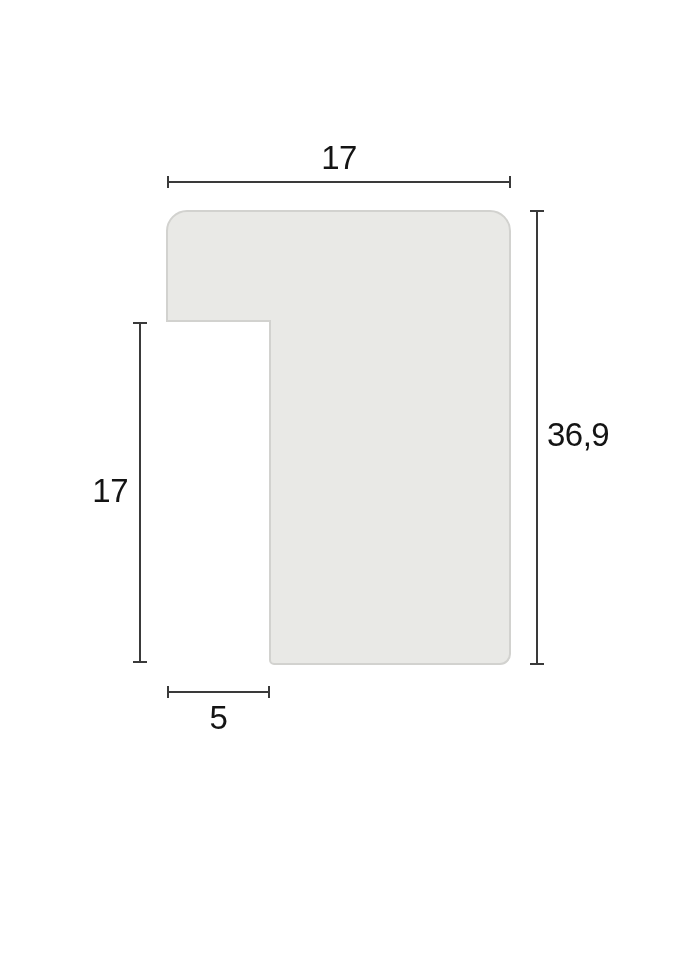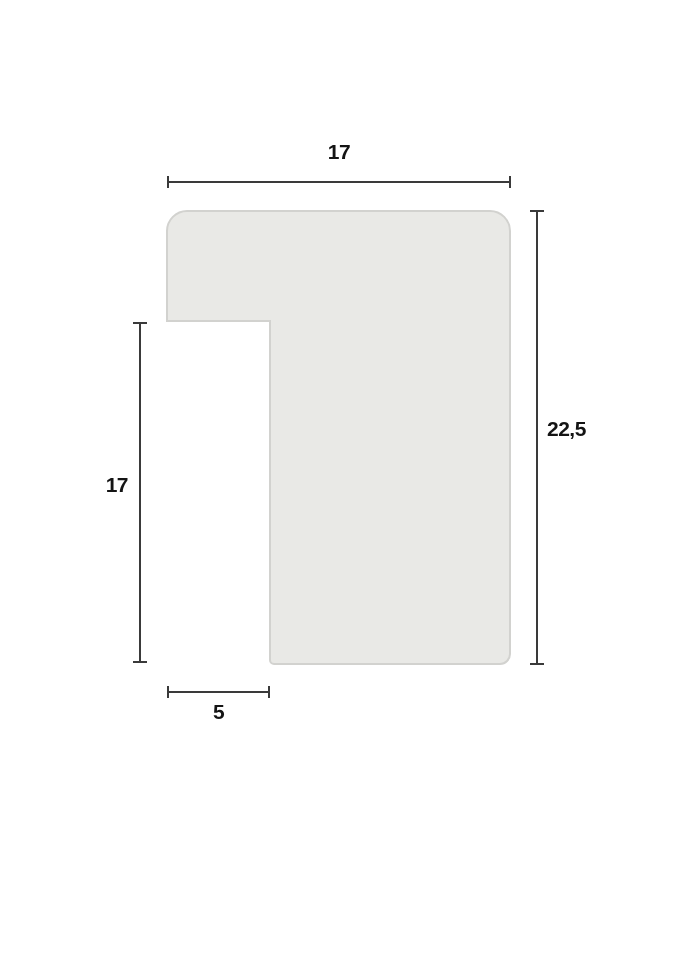--- a/index.html
+++ b/index.html
@@ -17,22 +17,22 @@
     stroke: var(--profile-border, #d2d2cf);
     stroke-width: 2;
   }
   .dim-line {
     stroke: var(--dimension-line, #3a3a3a);
     stroke-width: 2;
     fill: none;
   }
   .dim-label {
     position: absolute;
-    font-weight: 700;
-    font-size: 21px;
+    font-weight: 400;
+    font-size: 33px;
     line-height: 1;
     letter-spacing: -0.5px;
     color: var(--label-text, #141414);
     white-space: nowrap;
   }
   .dl-top    { left: 168px; top: 141px; width: 342px; text-align: center; }
   .dl-right  { left: 547px; top: 418px; }
   .dl-left   { left: 58px;  top: 474px; width: 70px;  text-align: right; }
   .dl-bottom { left: 168px; top: 701px; width: 101px; text-align: center; }
   .caption-bar {
@@ -79,19 +79,19 @@
       <g>
         <path class="dim-line" d="M 140 323 V 662 M 133 323 H 147 M 133 662 H 147"></path>
       </g>
 
       <g>
         <path class="dim-line" d="M 168 692 H 269 M 168 686 V 698 M 269 686 V 698"></path>
       </g>
     </svg>
 
     <span class="dim-label dl-top">17</span>
-    <span class="dim-label dl-right">22,5</span>
+    <span class="dim-label dl-right">36,9</span>
     <span class="dim-label dl-left">17</span>
     <span class="dim-label dl-bottom">5</span>
   </div>
 
 
 </div>
 
 </body></html>

